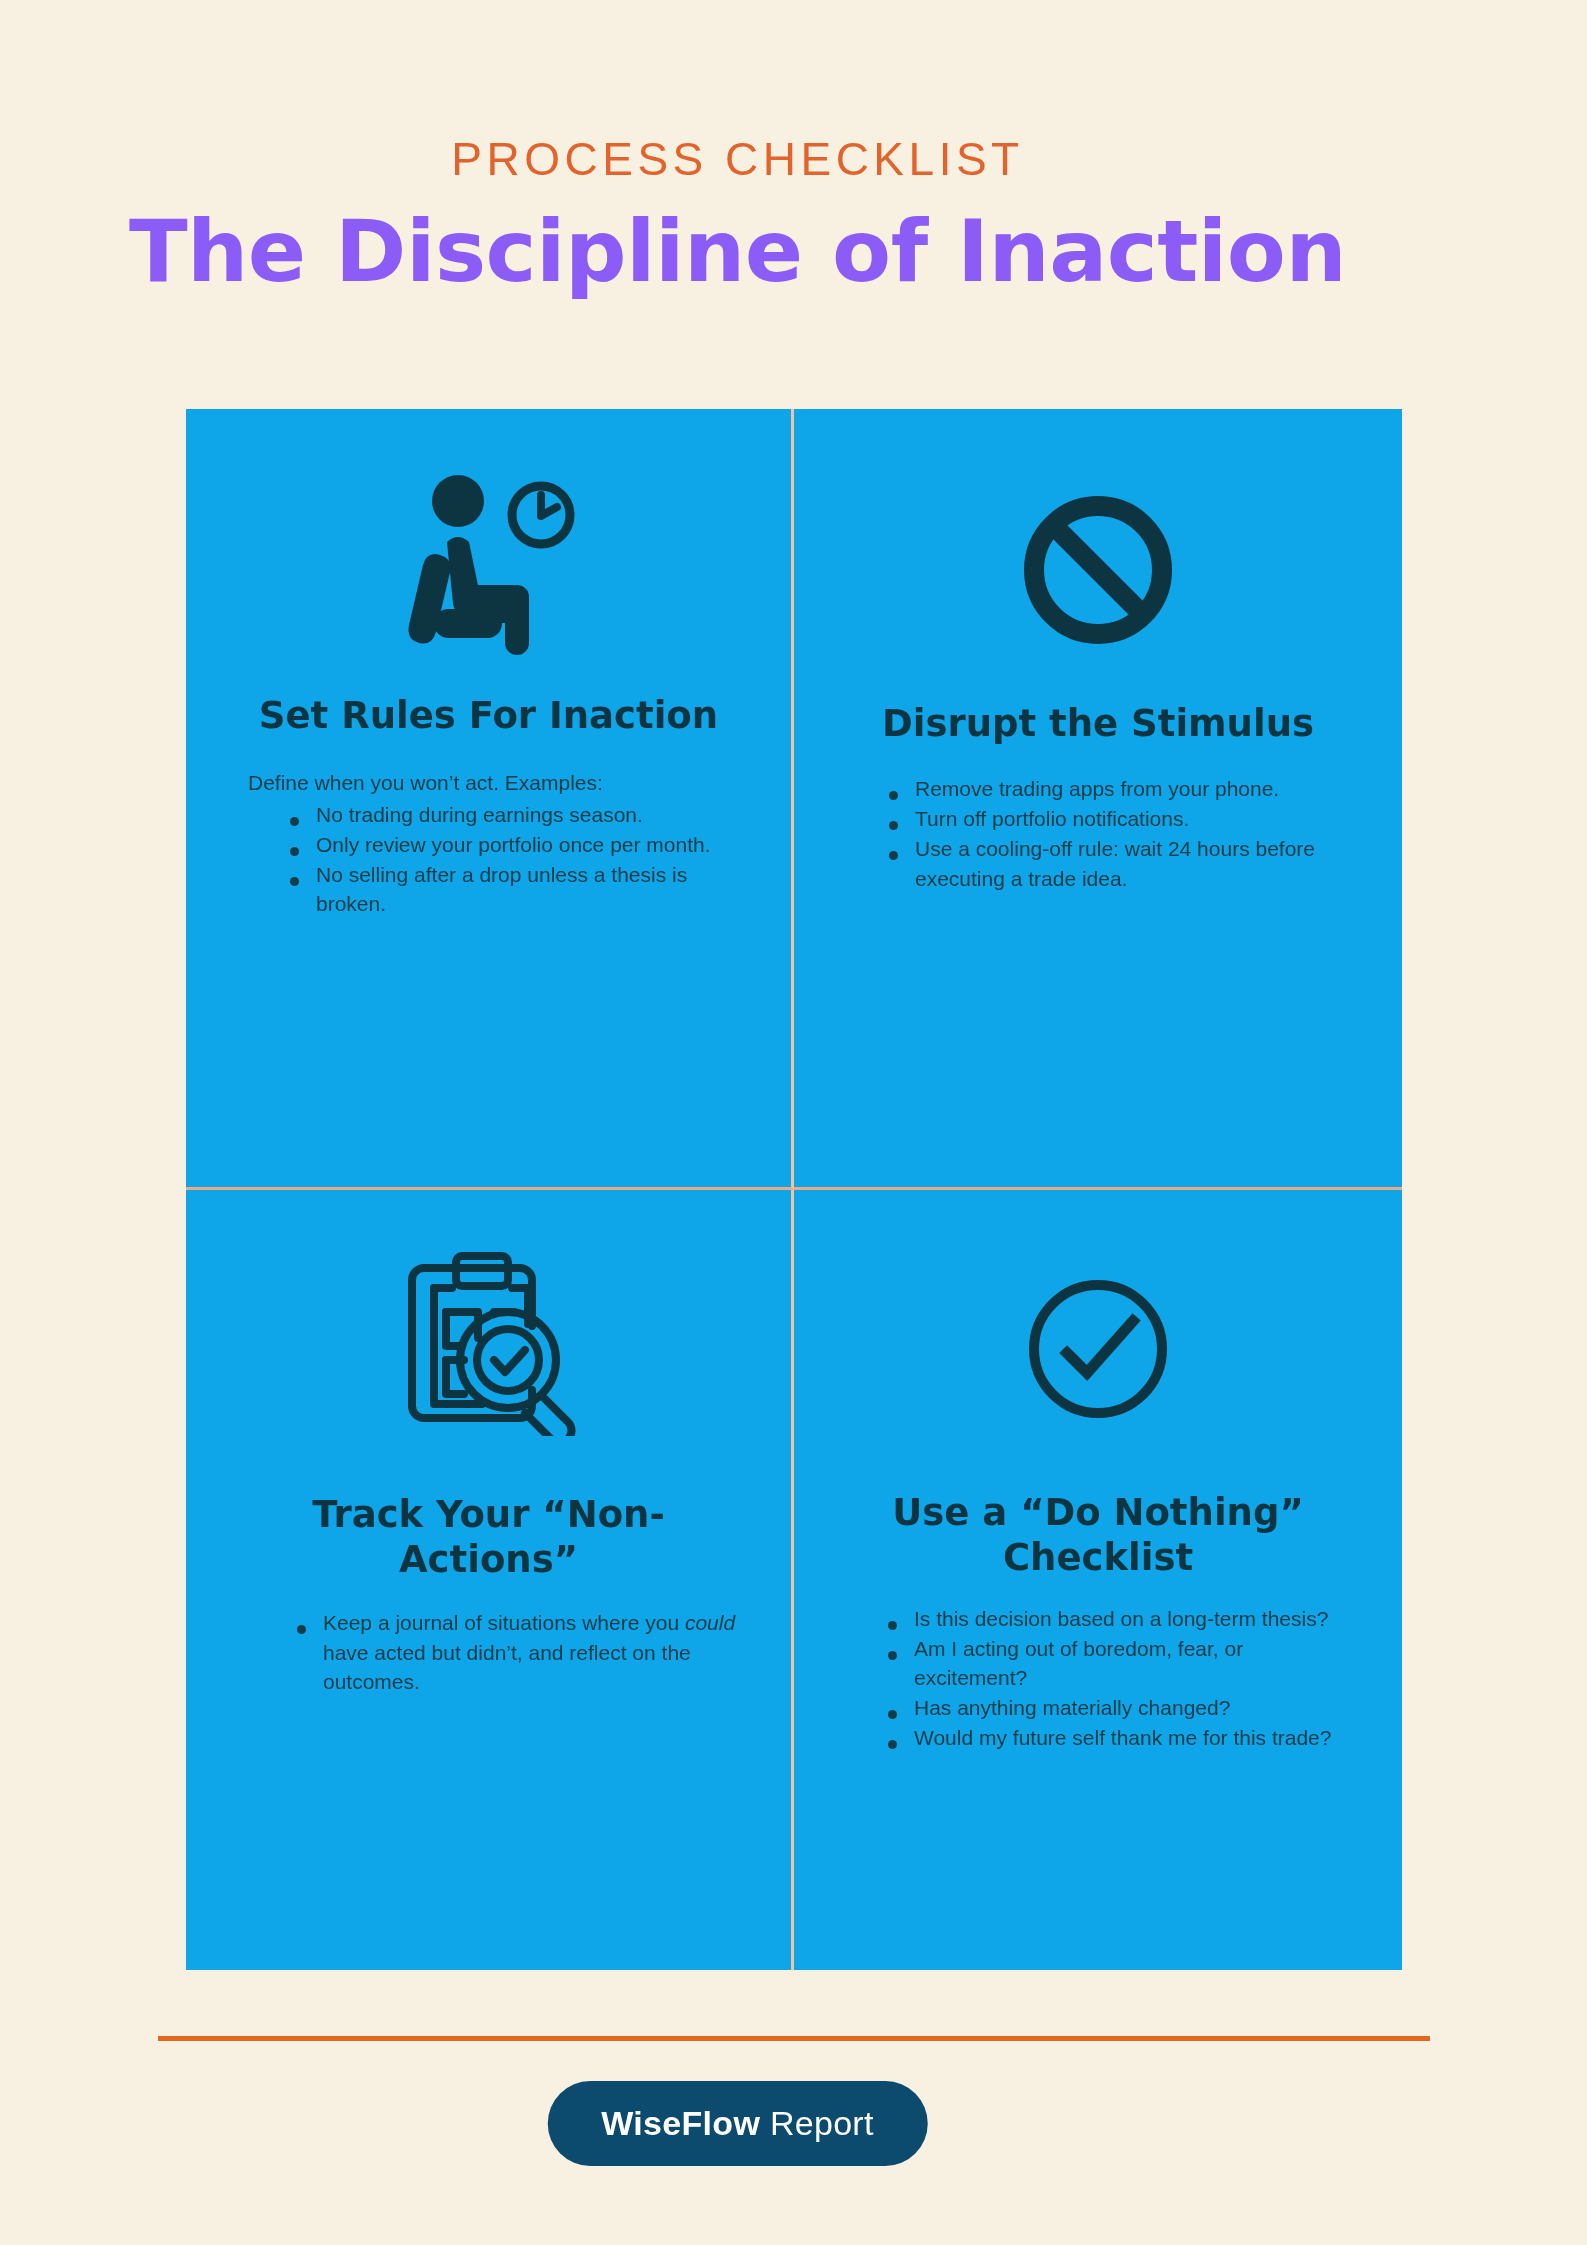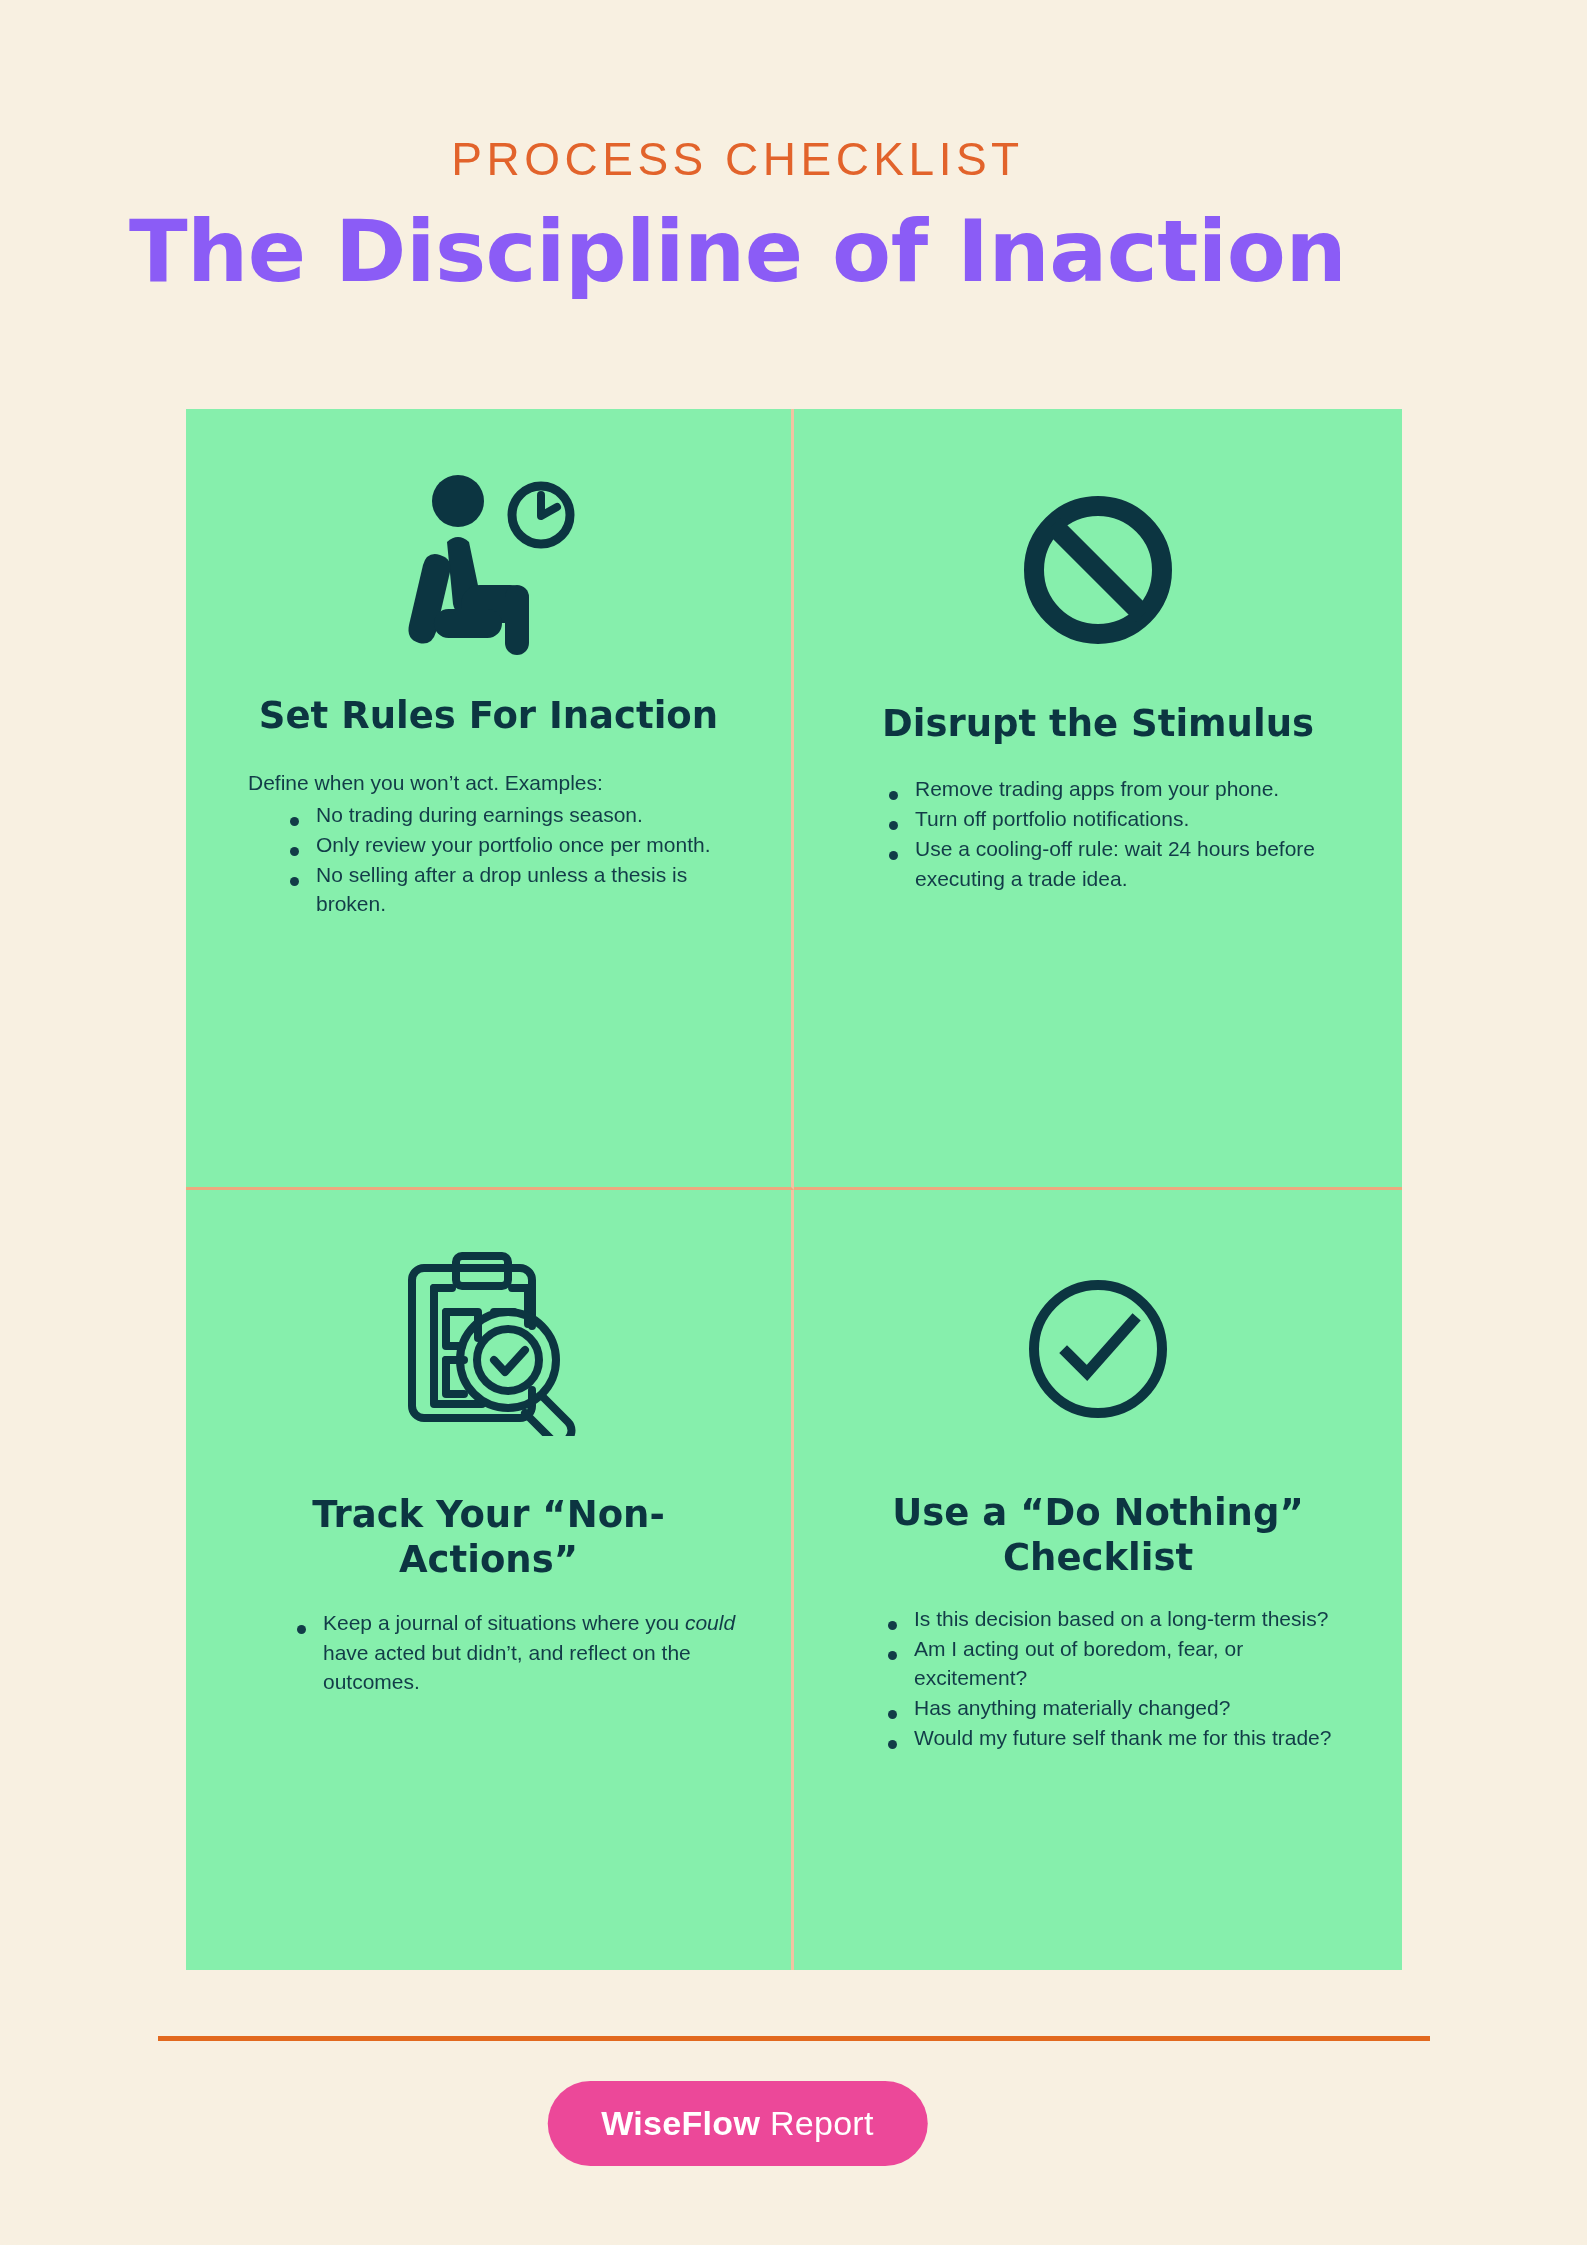--- a/index.html
+++ b/index.html
@@ -43,21 +43,21 @@
     letter-spacing: -0.5px;
   }
 
   
   .grid {
     position: absolute;
     left: 186px;
     top: 409px;
     width: 1216px;
     height: 1561px;
-    background: #86efac;
+    background: #0ea5e9;
     display: grid;
     grid-template-columns: 1fr 1fr;
     grid-template-rows: 1fr 1fr;
   }
   .cell {
     position: relative;
     box-sizing: border-box;
     padding: 34px 44px 34px 44px;
     display: flex;
     flex-direction: column;
@@ -137,21 +137,21 @@
     top: 2036px;
     width: 1272px;
     height: 5px;
     background: #E2691F;
   }
   .badge {
     position: absolute;
     left: 50%;
     transform: translateX(-50%);
     top: 2081px;
-    background: #ec4899;
+    background: #0c4a6e;
     color: #FFFFFF;
     border-radius: 48px;
     padding: 23px 54px;
     font-size: 34px;
     white-space: nowrap;
     letter-spacing: 0.3px;
   }
   .badge .b-strong { font-weight: 700; }
   .badge .b-light { font-weight: 400; }
 </style>

